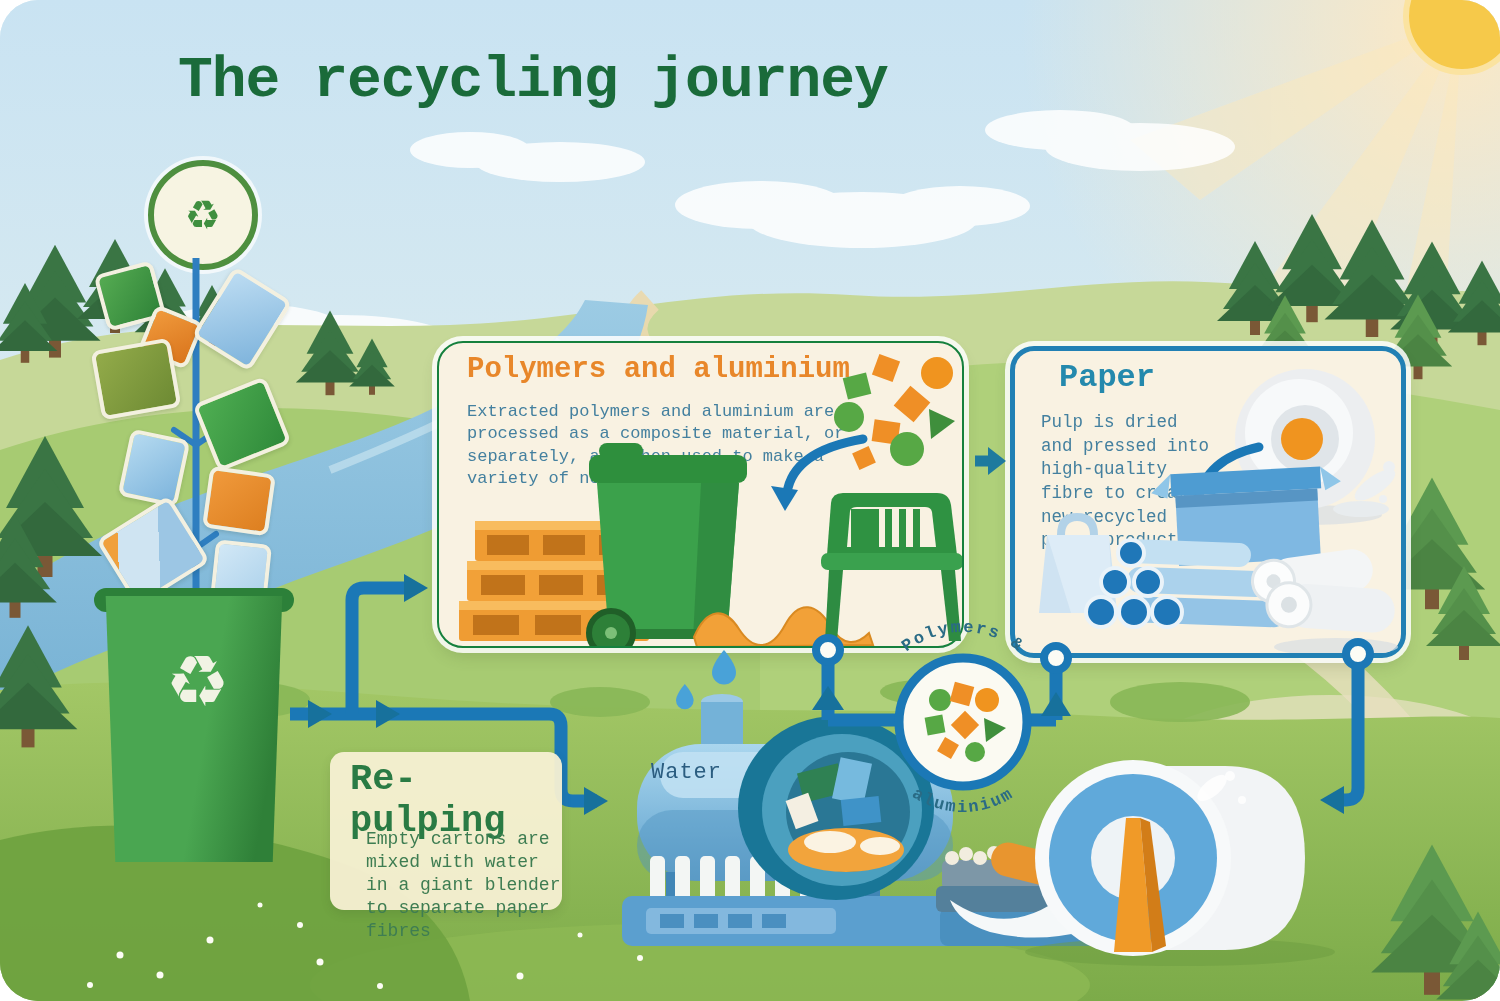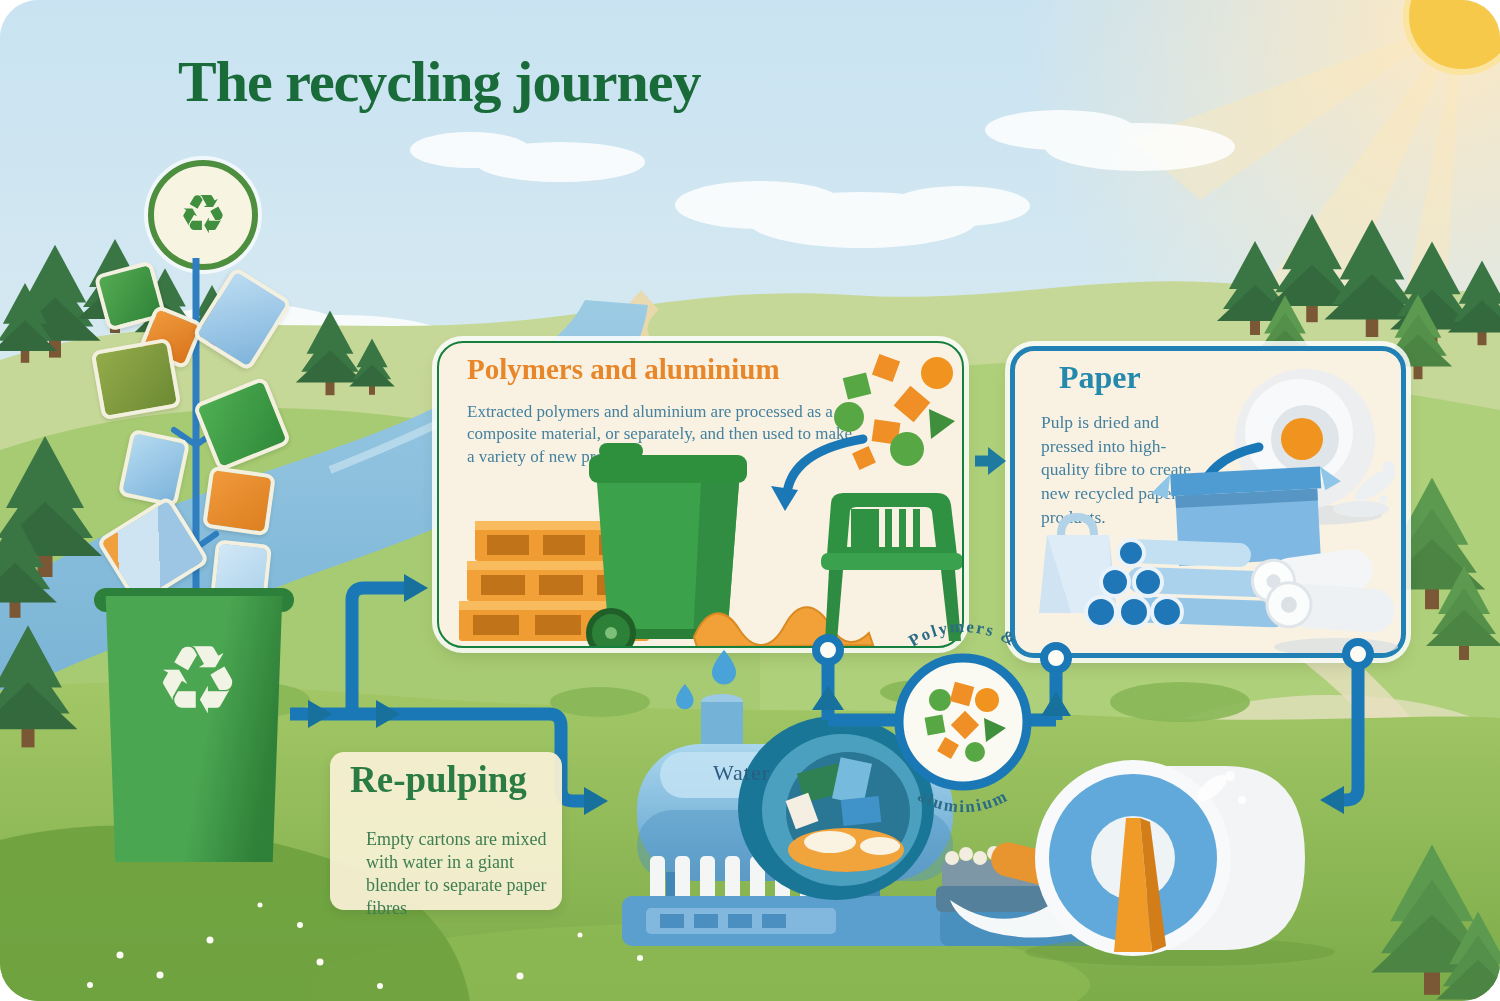--- a/index.html
+++ b/index.html
@@ -1,18 +1,18 @@
 <!DOCTYPE html>
 <html><head>
 <meta charset="utf-8">
 <style>
   html,body{margin:0;padding:0;background:#ffffff;}
   .stage{
     position:relative;width:1500px;height:1001px;overflow:hidden;
-    border-radius:38px;font-family:Liberation Serif, serif;
+    border-radius:38px;font-family:Liberation Mono, monospace;
     background:#d9ecf4;
   }
   .stage svg{display:block;}
   .layer{position:absolute;left:0;top:0;width:1500px;height:1001px;}
   .z0{z-index:0}.z2{z-index:2}.z3{z-index:3}.z5{z-index:5}.z6{z-index:6}
 
   .title{
     position:absolute;left:178px;top:48px;z-index:7;
     font-size:58px;font-weight:bold;color:#1a6b3a;letter-spacing:-1px;
   }
@@ -73,21 +73,21 @@
   
   .card-repulp{
     position:absolute;left:330px;top:752px;width:232px;height:158px;z-index:4;
     background:rgba(247,240,211,.95);border-radius:14px;
     box-shadow:0 4px 10px rgba(60,80,40,.15);
   }
   .card-repulp h2{position:absolute;left:20px;top:6px;margin:0;font-size:37px;color:#2a7b44;}
   .card-repulp p{position:absolute;left:20px;top:60px;width:198px;margin:16px;font-size:18px;line-height:1.28;color:#3e7d52;}
 
   .water-label{
-    position:absolute;left:713px;top:760px;z-index:6;
+    position:absolute;left:651px;top:760px;z-index:6;
     font-size:22px;color:#2b5d80;letter-spacing:1px;
   }
 </style>
 </head>
 <body>
 
 <div class="stage">
 
   <svg class="layer z0" width="1500" height="1001" viewBox="0 0 1500 1001">
     <defs>

